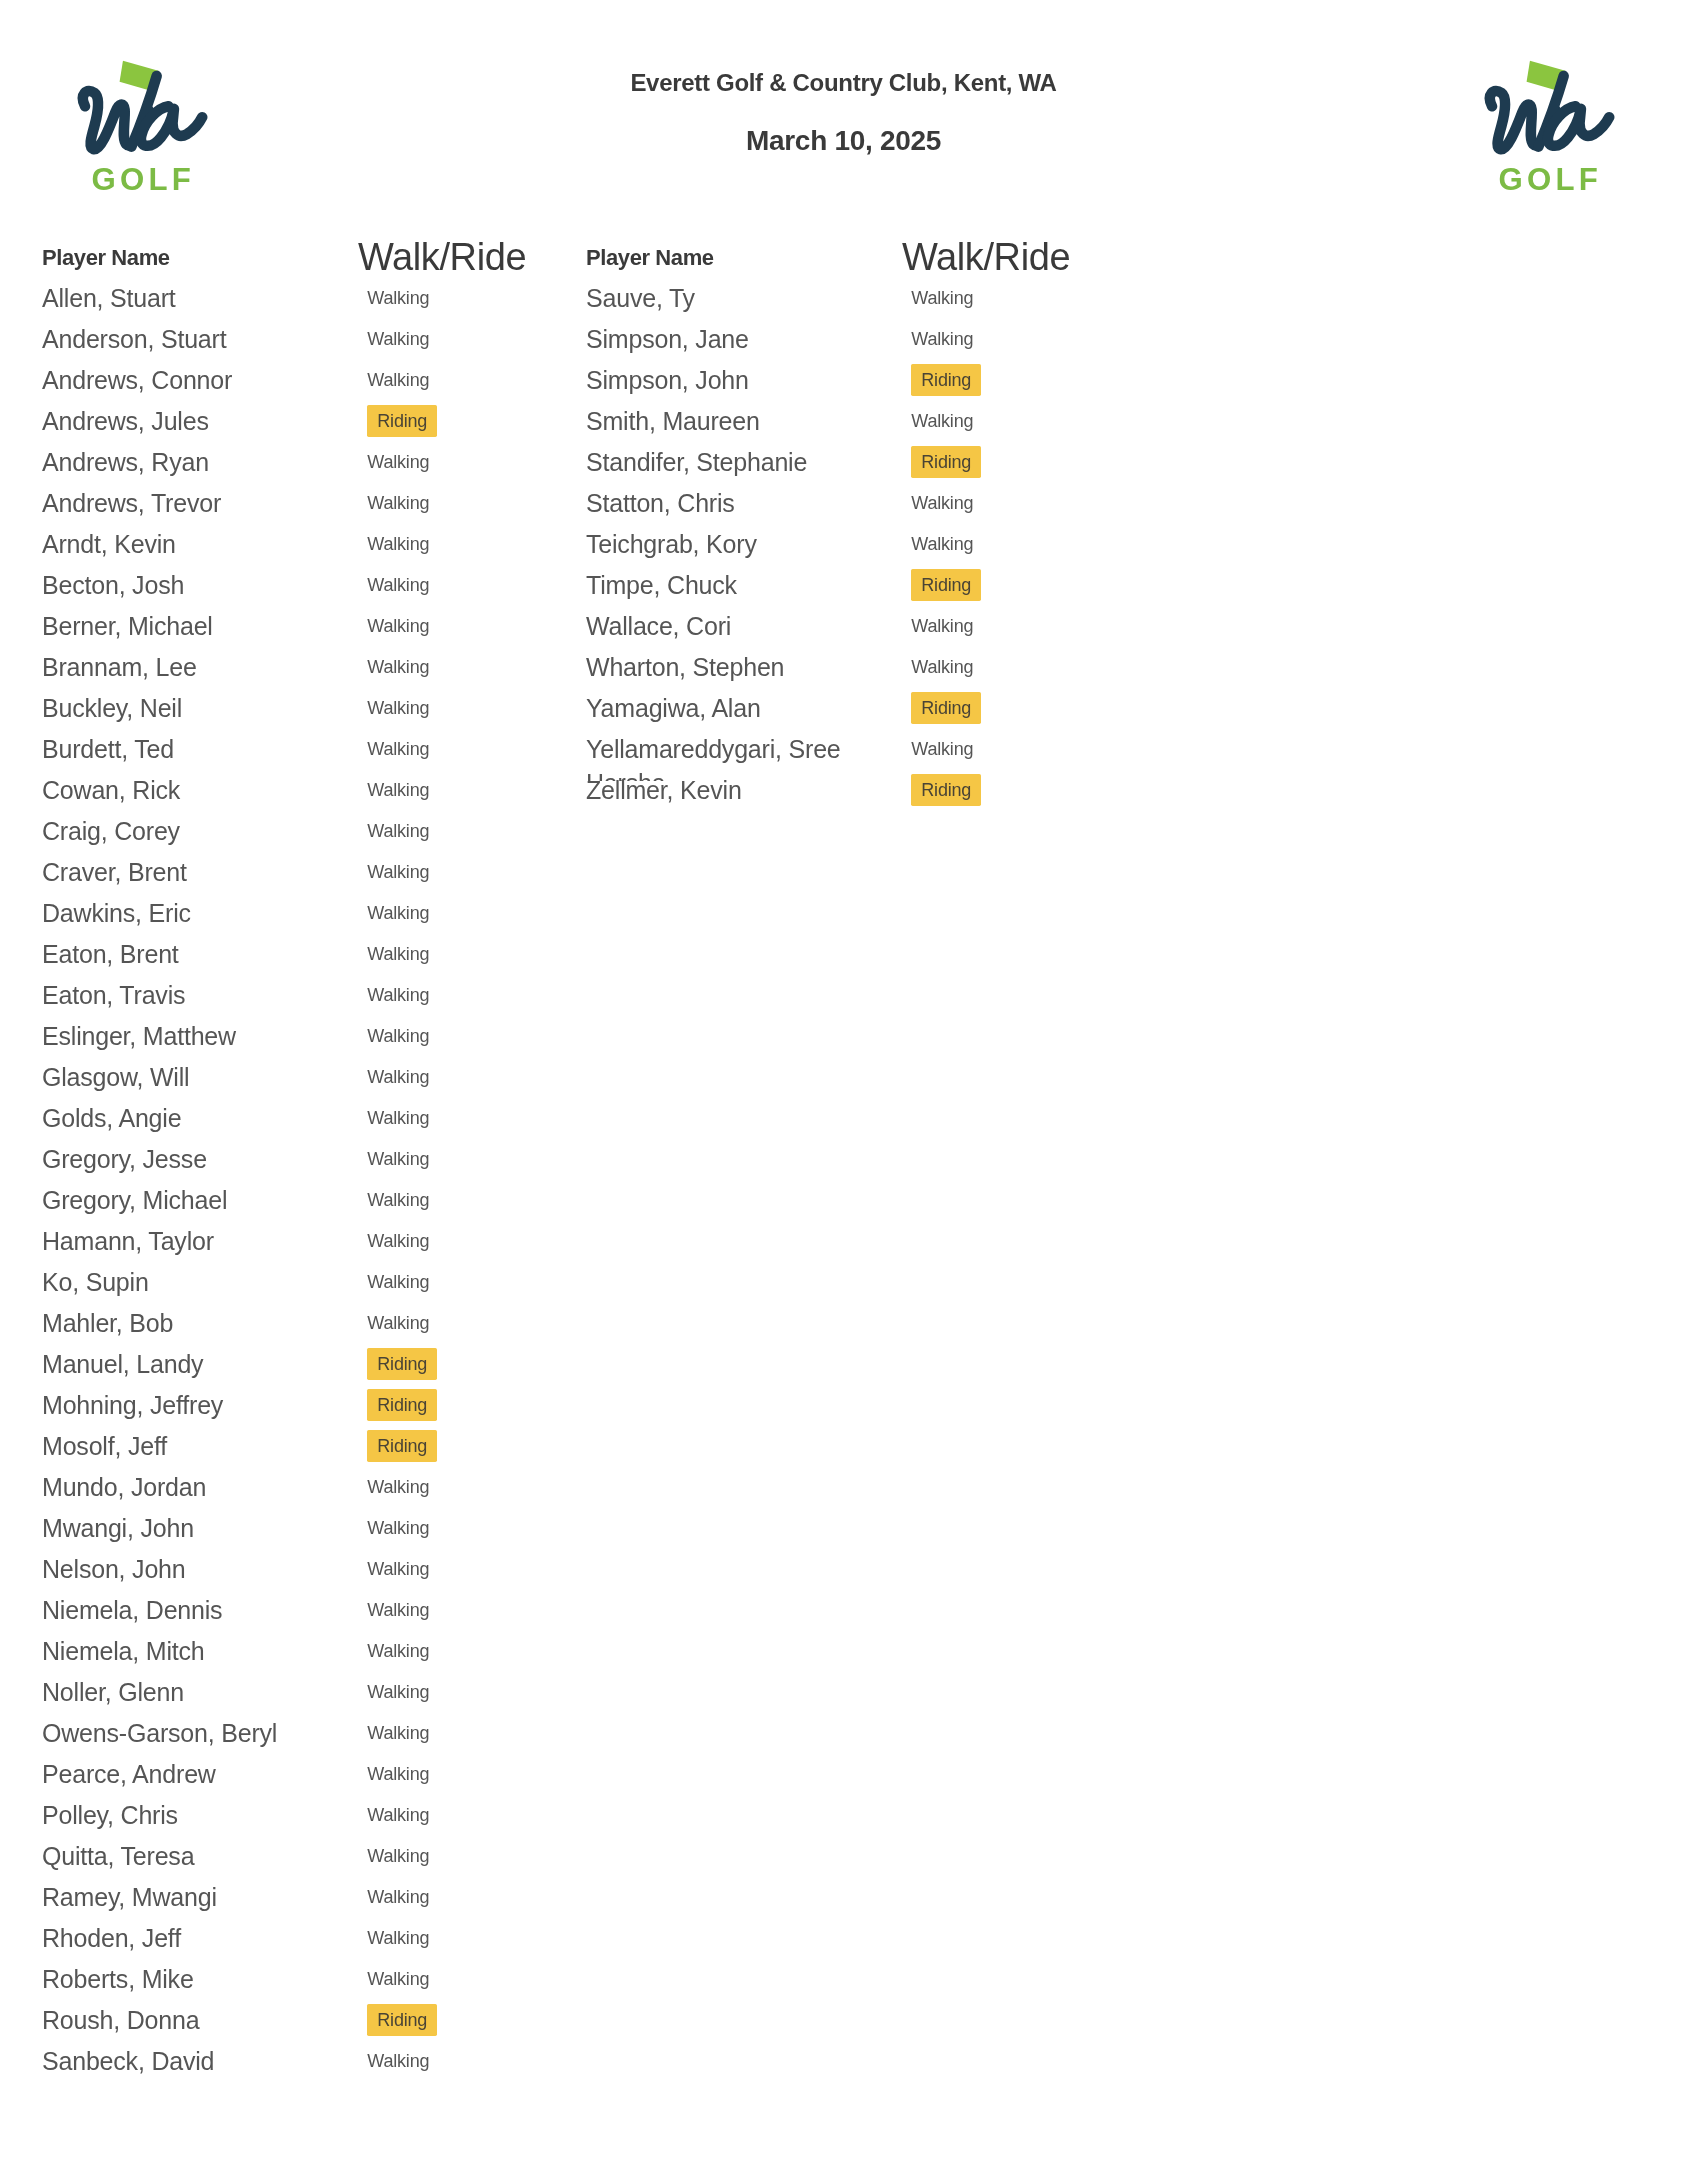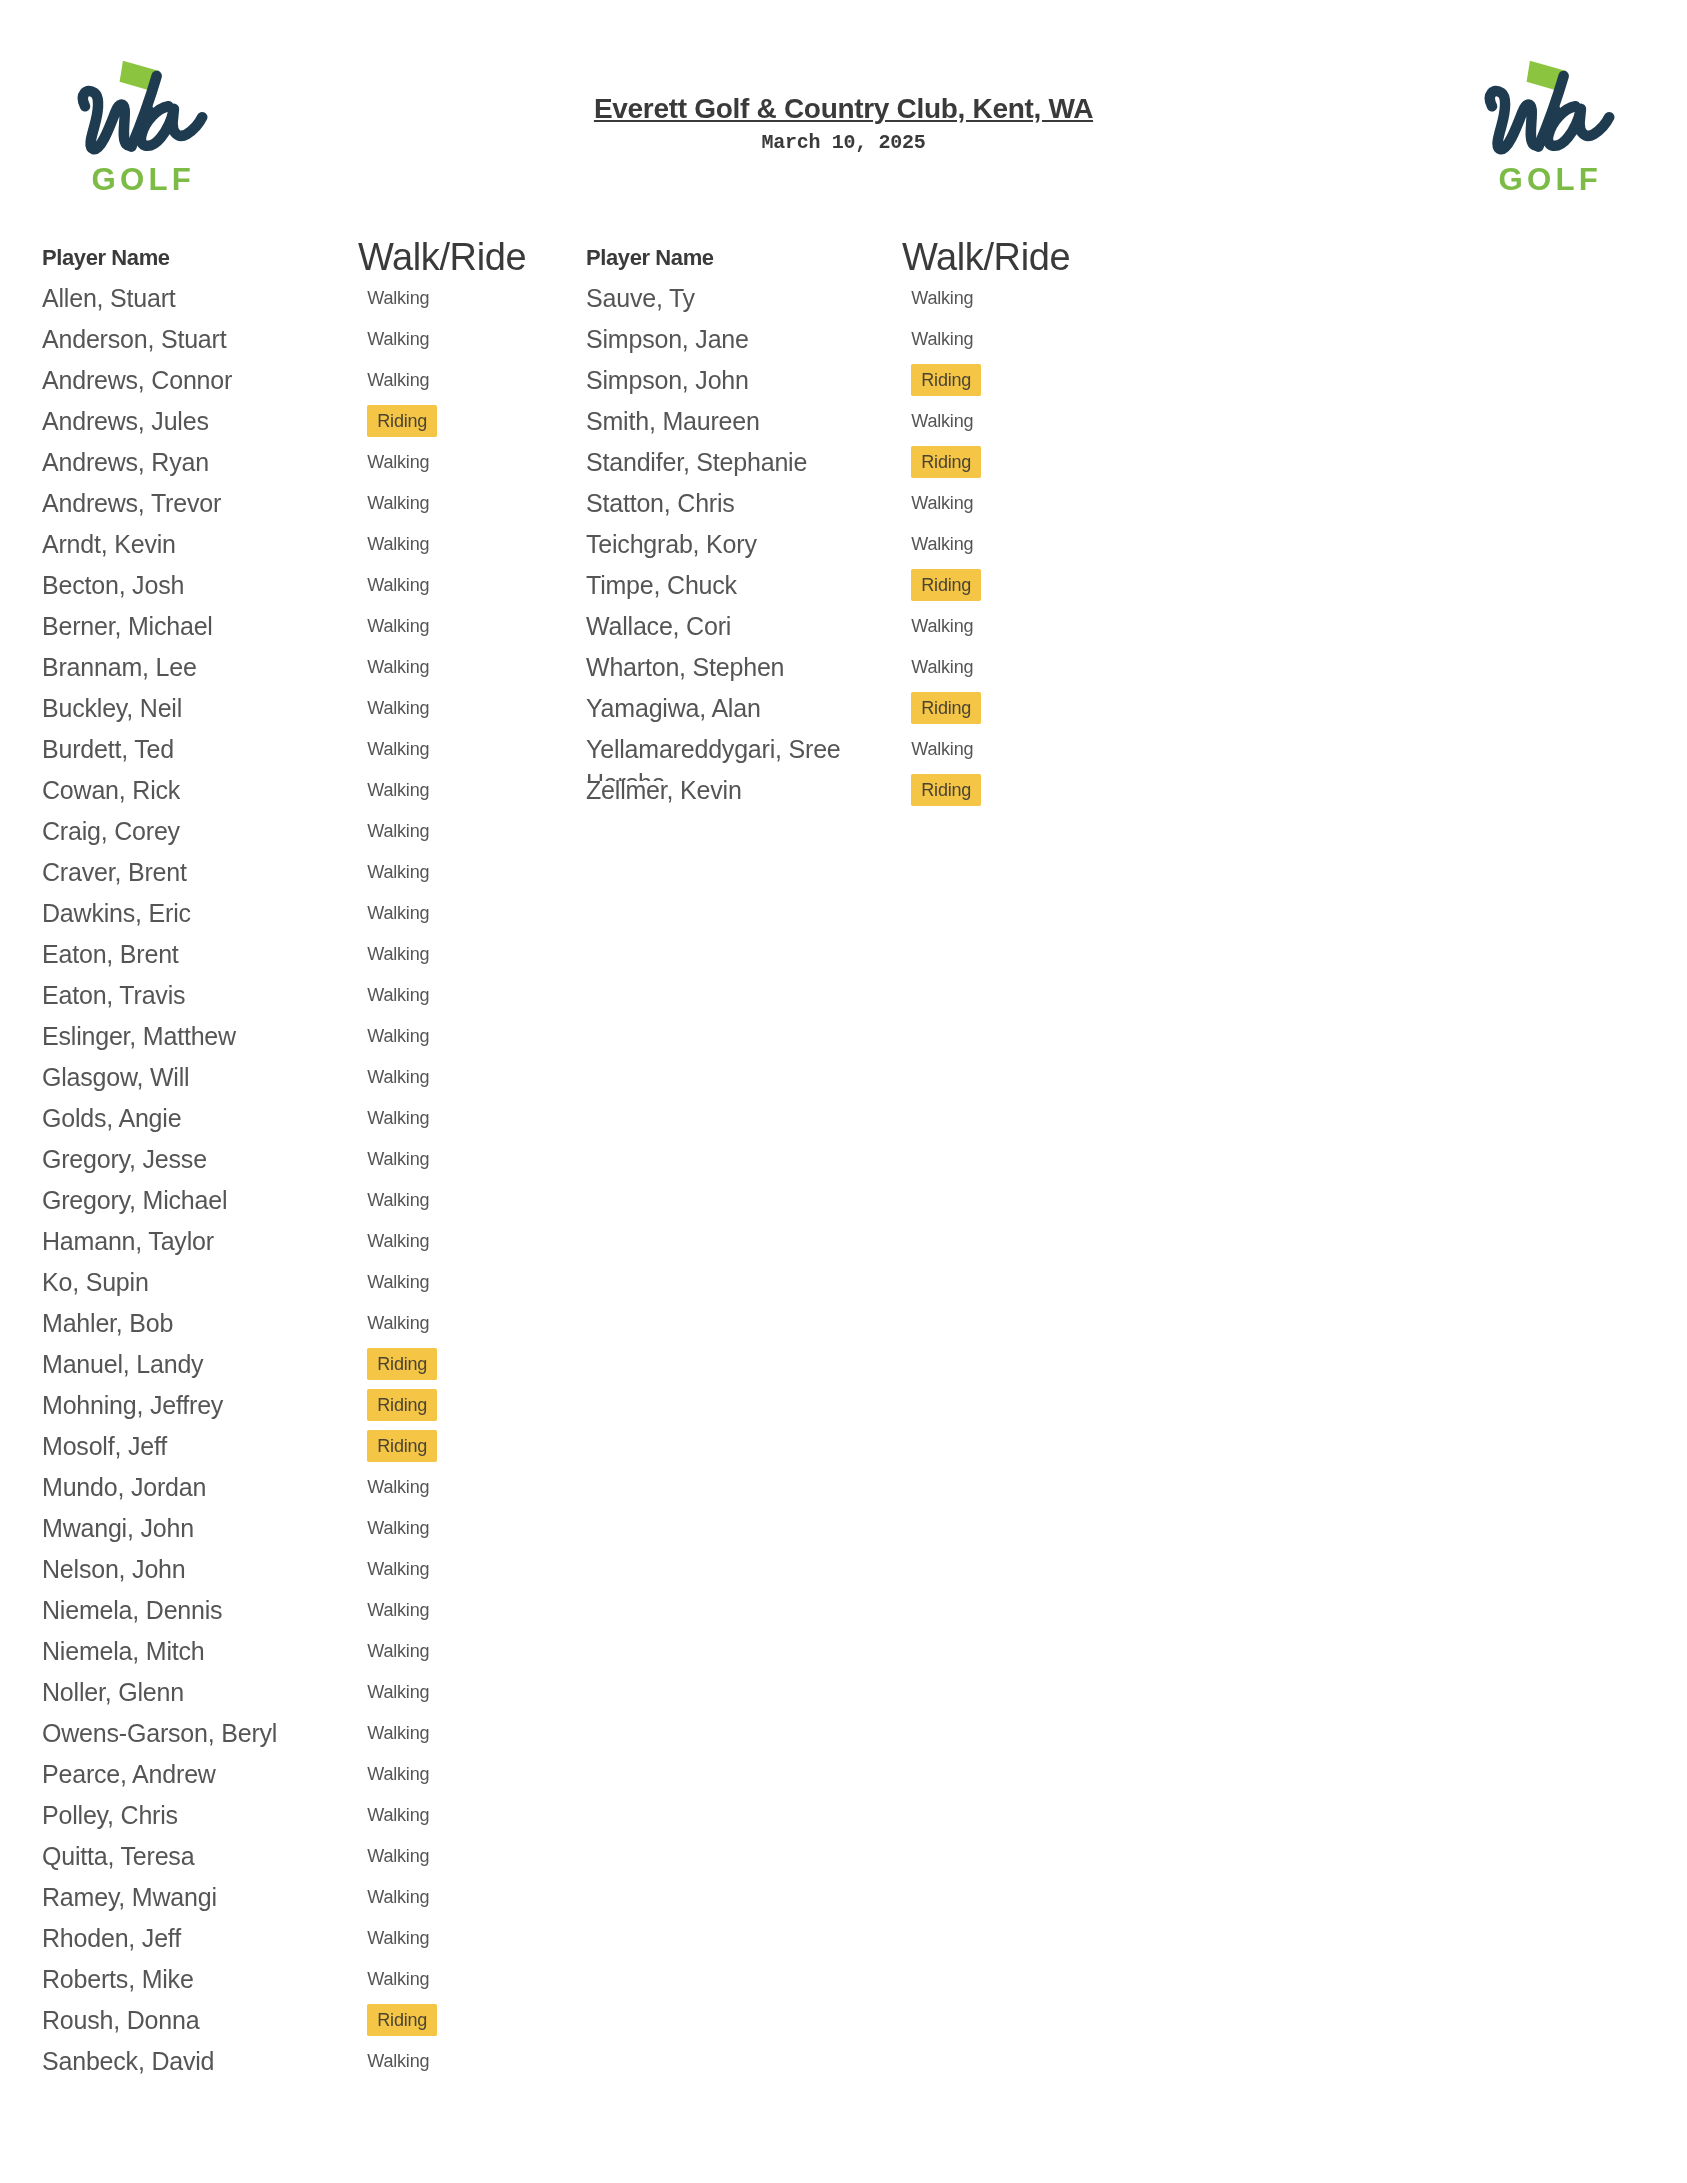--- a/index.html
+++ b/index.html
@@ -17,22 +17,22 @@
     position:relative;
   }
   .page{position:relative;width:1687px;height:2183px;background:#fff;overflow:hidden;}
 
   
   .hdr{
     position:absolute;top:66px;left:211px;width:1265px;
     text-align:center;color:var(--hdtxt);
   }
   .title{font-size:35px;font-weight:bold;letter-spacing:-0.4px;line-height:1.05;}
-  .subtitle{font-size:28px;font-weight:bold;margin-top:27px;letter-spacing:-0.3px;text-decoration:underline;}
-  .date{font-size:20px;font-weight:bold;margin-top:6px;letter-spacing:-0.3px;font-family:Liberation Mono, monospace;}
+  .subtitle{font-size:24px;font-weight:bold;margin-top:3px;letter-spacing:-0.3px;}
+  .date{font-size:28px;font-weight:bold;margin-top:28px;letter-spacing:-0.3px;}
 
   .logo{position:absolute;top:54px;width:135px;height:145px;}
   .logo-left{left:74px;}
   .logo-right{left:1481px;}
 
   
   .col{position:absolute;top:239px;width:472px;}
   .col-1{left:42px;}
   .col-2{left:586px;}
   .thead{display:flex;height:42px;align-items:flex-start;}

